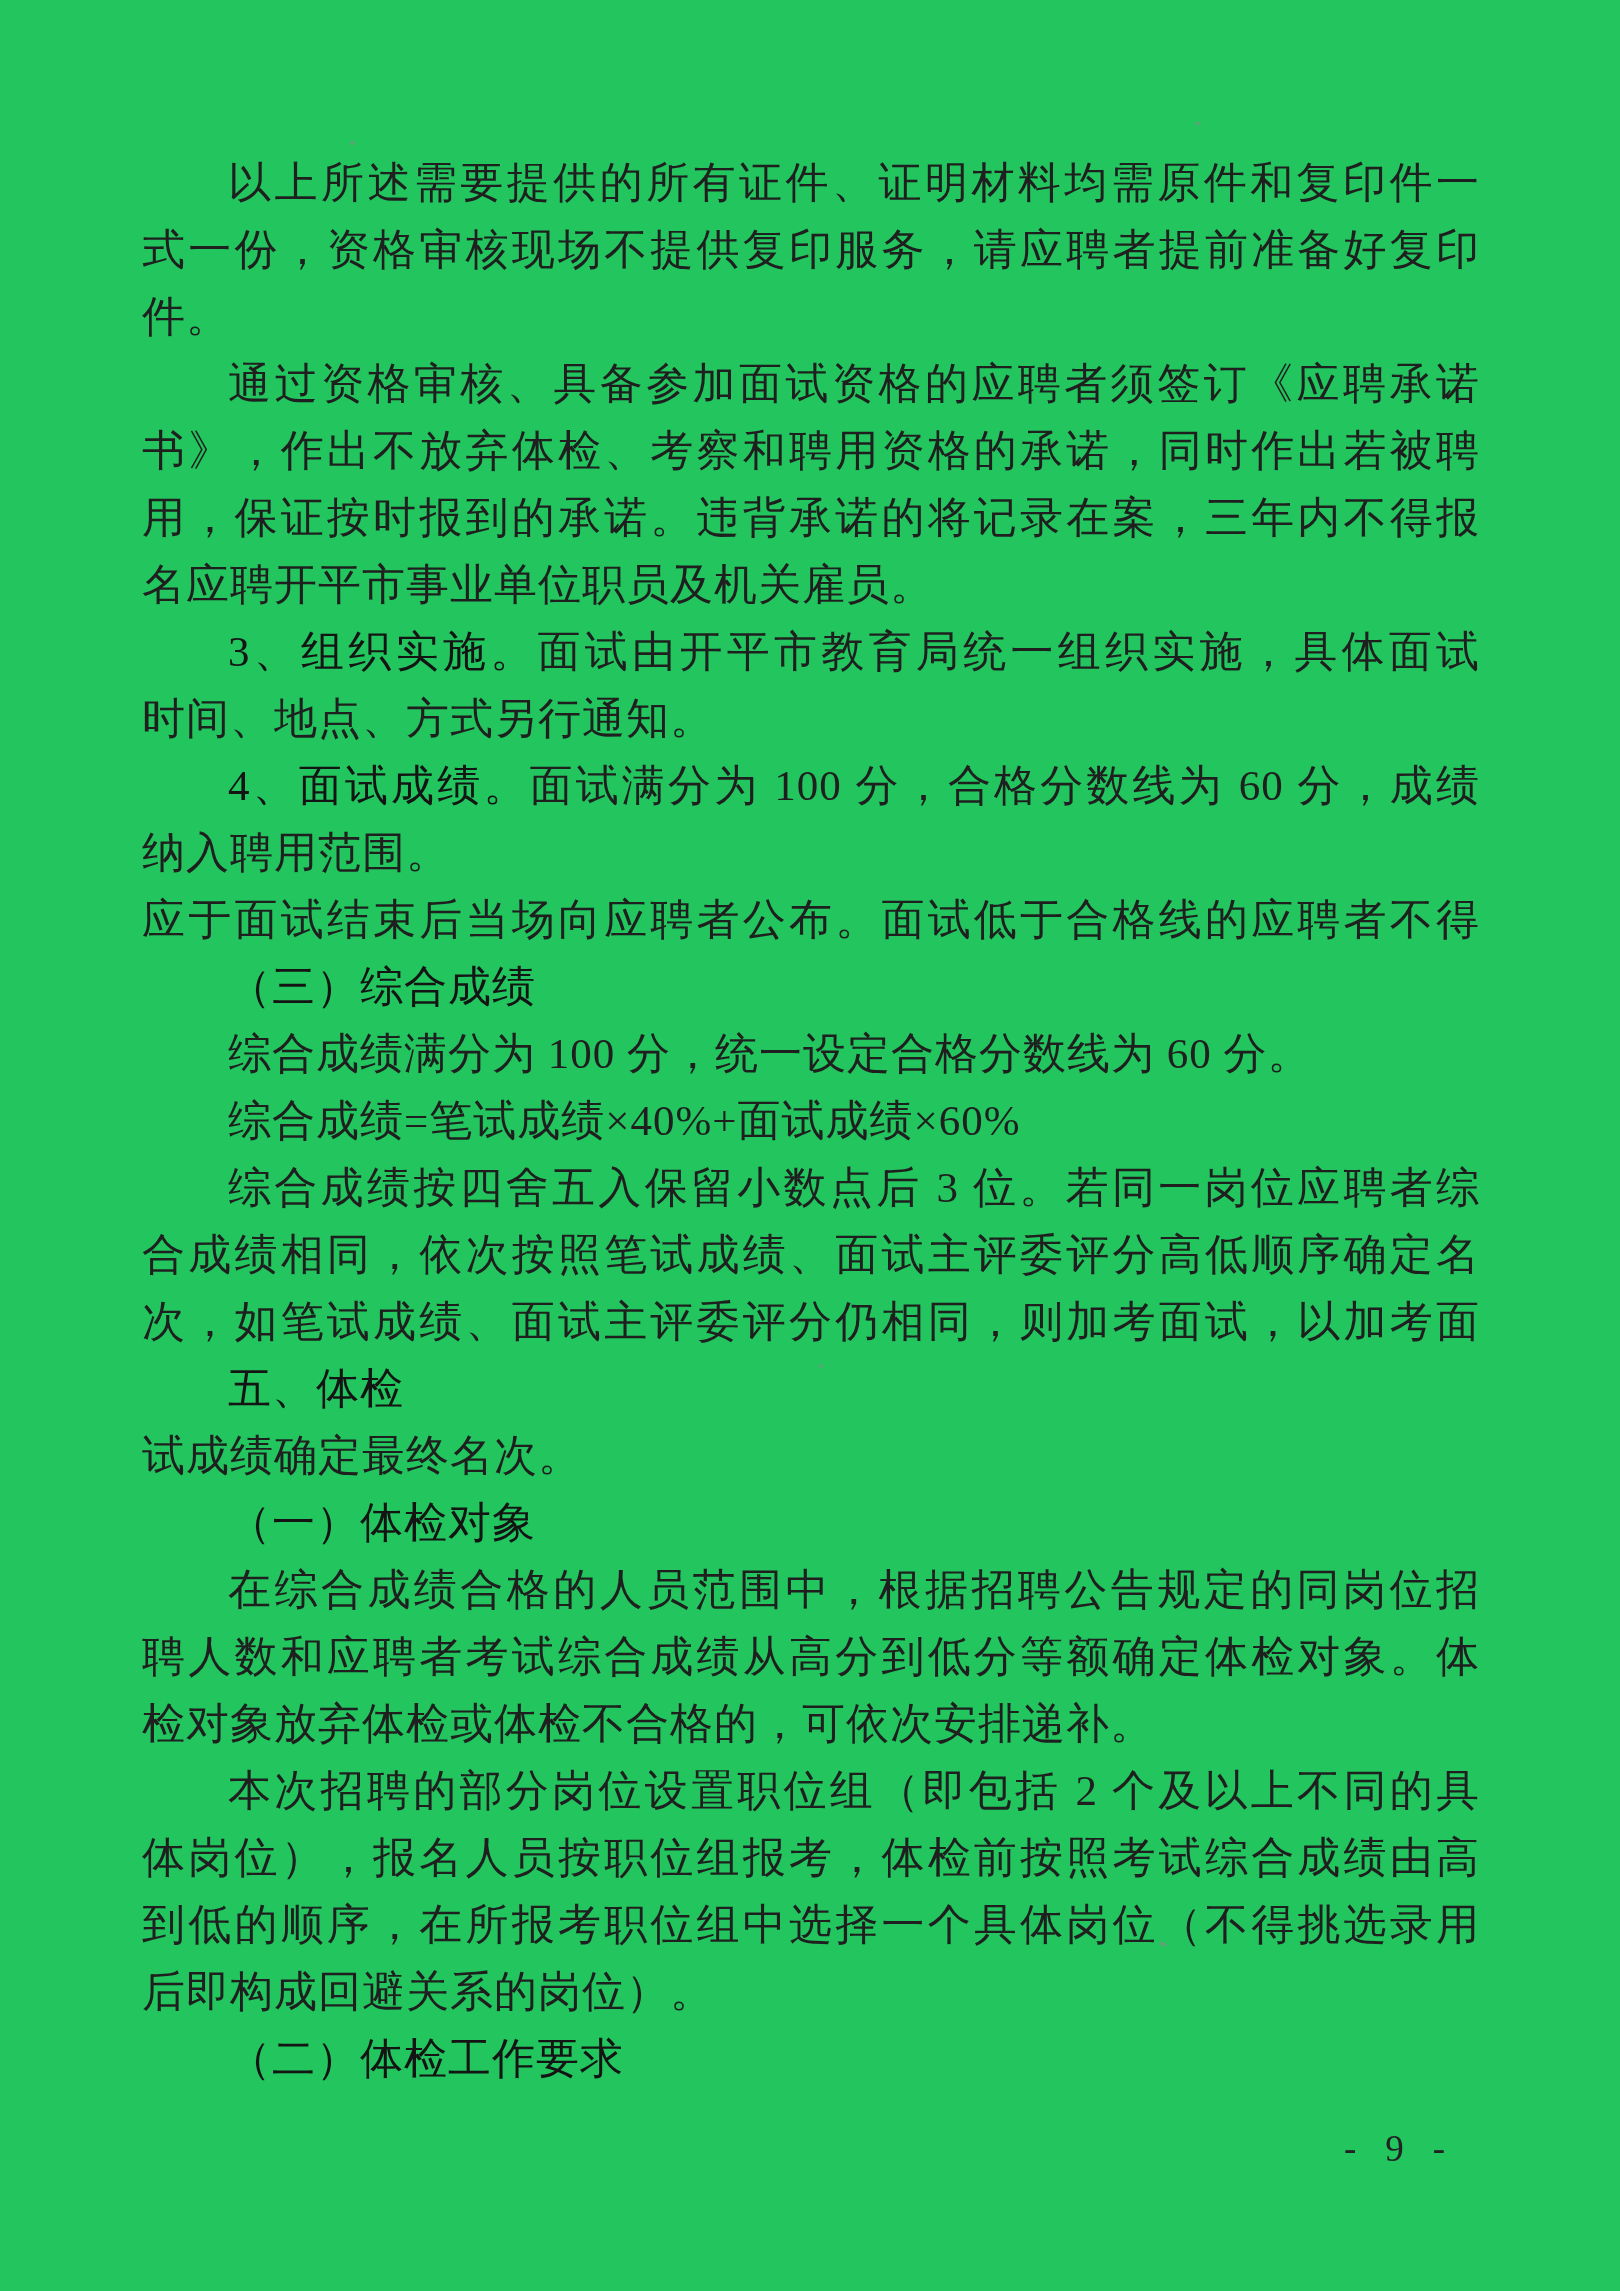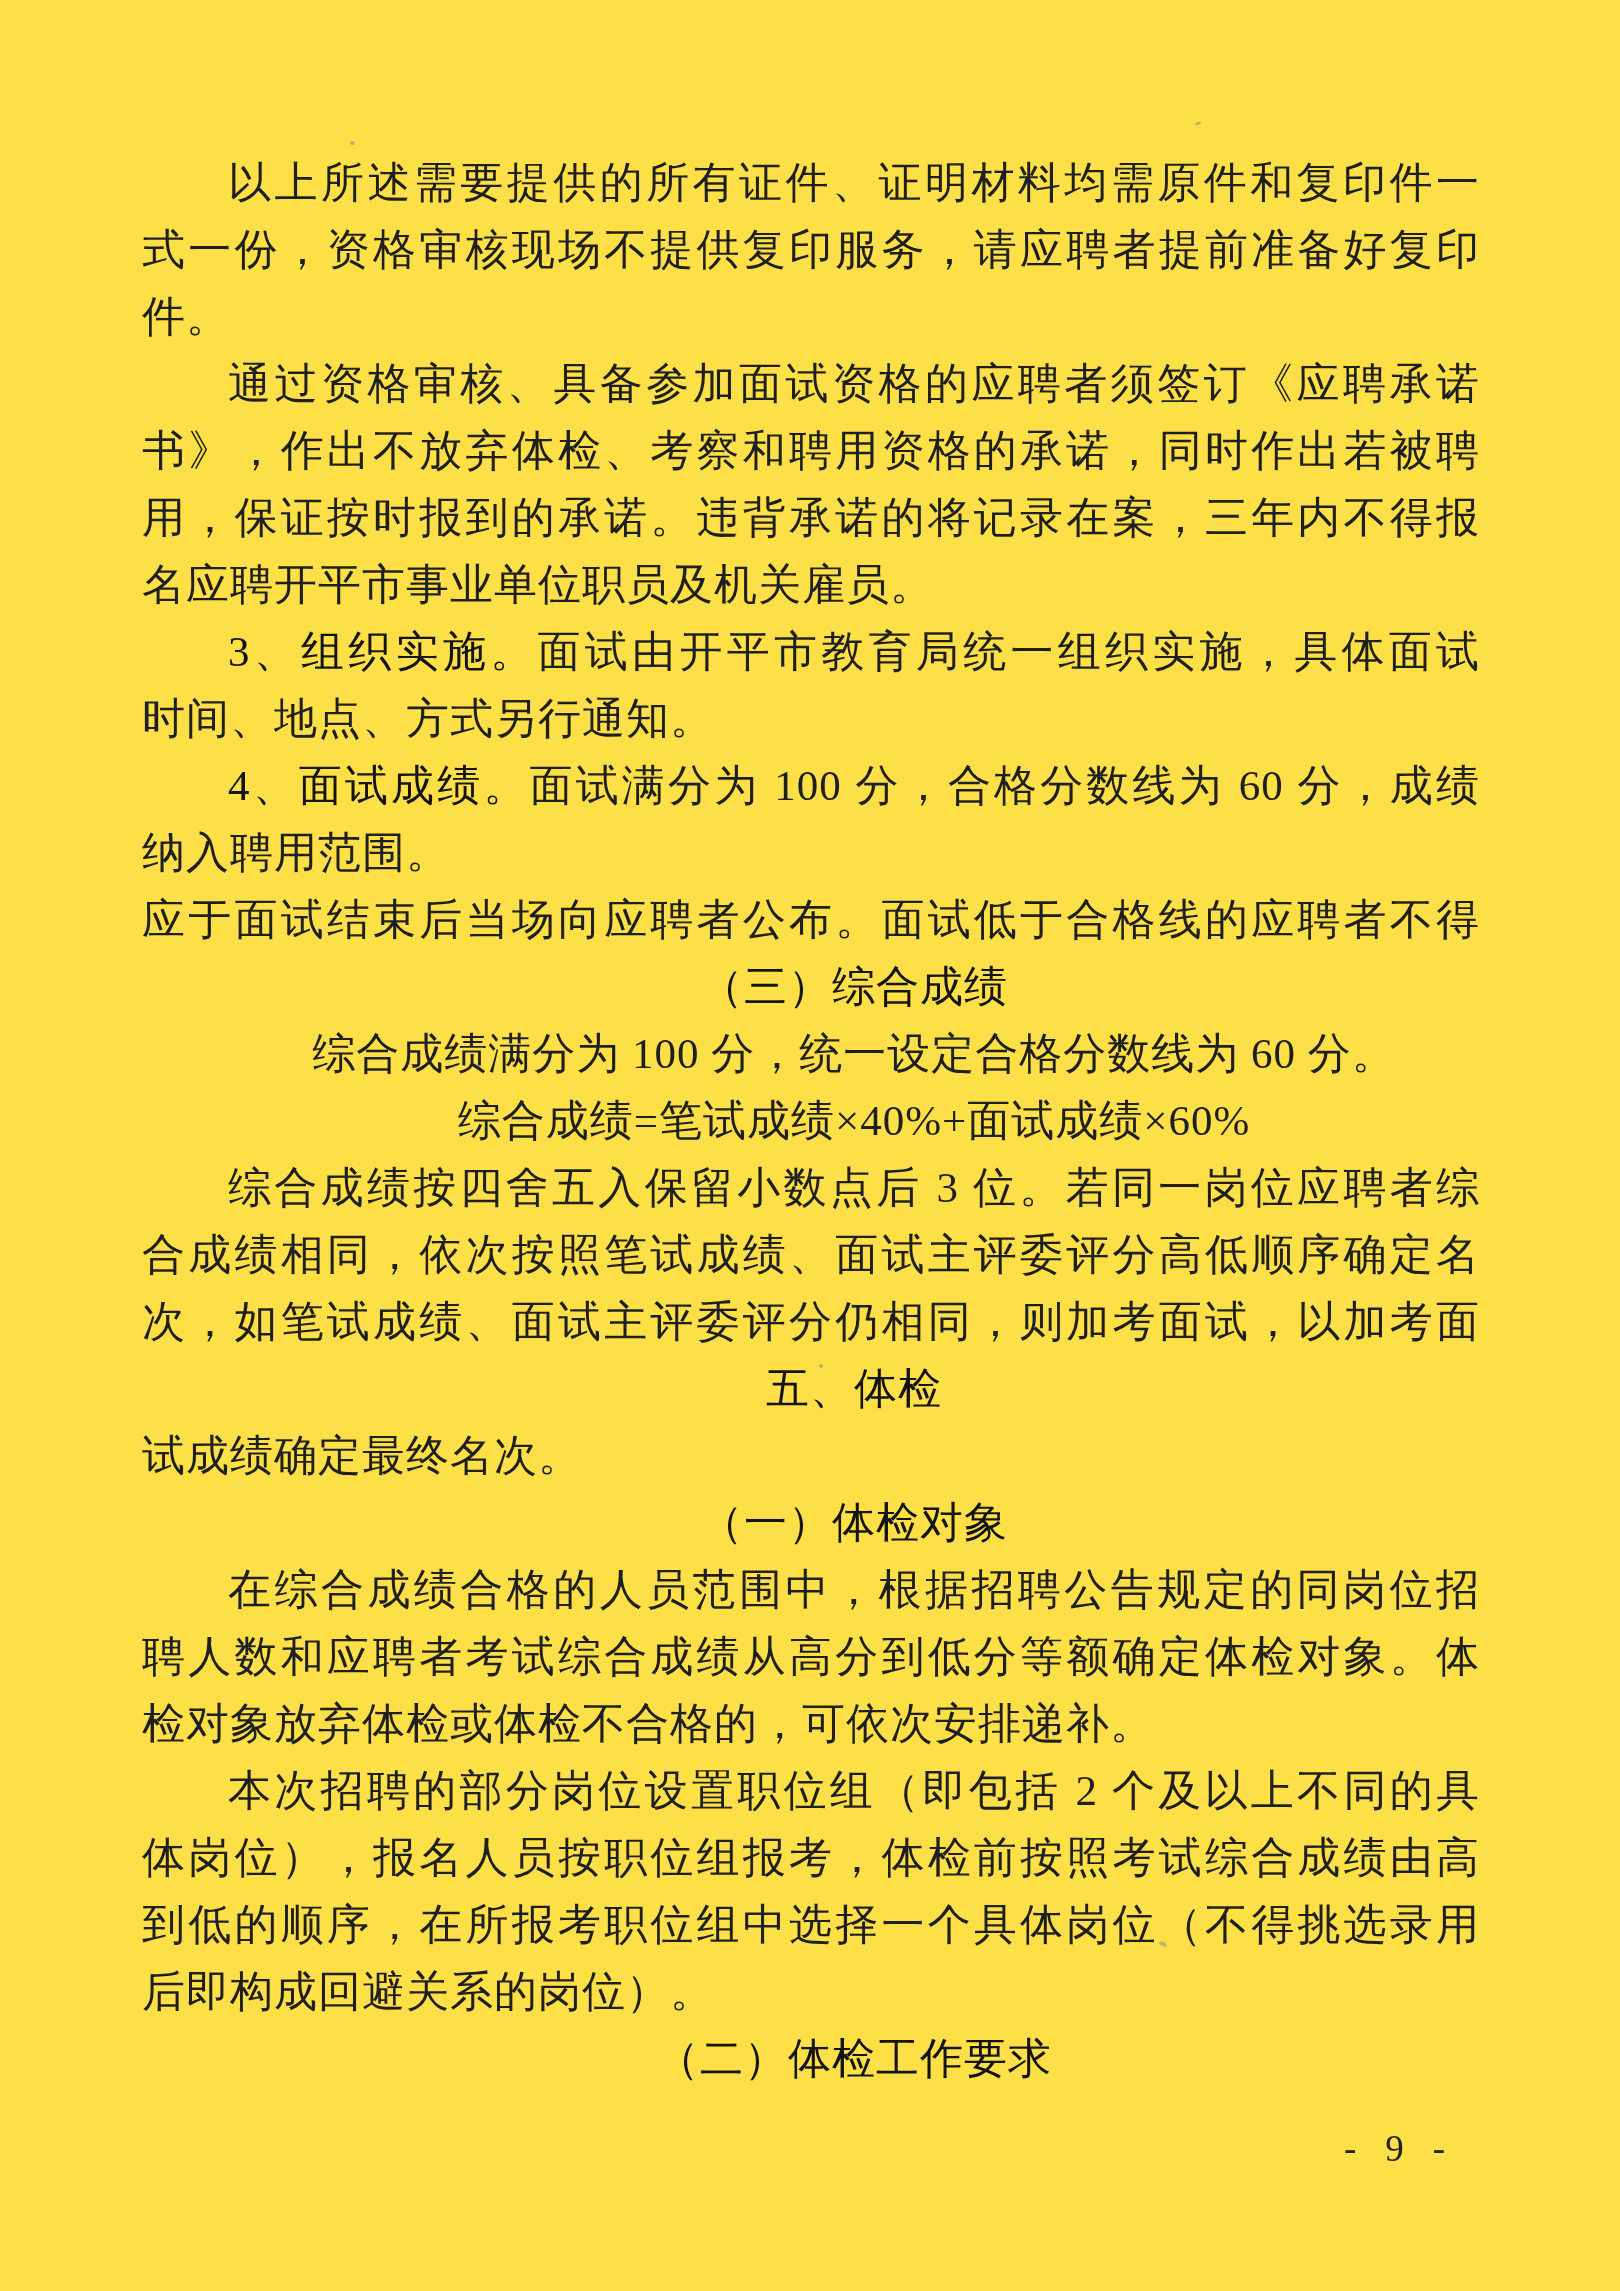--- a/index.html
+++ b/index.html
@@ -5,21 +5,21 @@
   html, body {
     margin: 0;
     padding: 0;
     background: #e8e8e8;
   }
   .page {
     position: relative;
     width: 1620px;
     height: 2292px;
     margin: 0 auto;
-    background: #fde047;
+    background: #22c55e;
     overflow: hidden;
     font-family: "Liberation Serif", "DejaVu Serif", serif;
     color: #1f1f1f;
   }
   .doc-body {
     position: absolute;
     left: 142px;
     top: 149px;
     width: 1338px;
   }
@@ -33,21 +33,20 @@
     letter-spacing: 1px;
   }
   .text-line.justify {
     white-space: normal;
     text-align: justify;
     text-align-last: justify;
     text-justify: inter-character;
   }
   .text-line.indent {
     padding-left: 86px;
-    text-align: center;
   }
   .seg {
     font-weight: normal;
   }
   .seg.bold {
     font-weight: 400;
     color: #141414;
   }
   .page-number {
     position: absolute;

